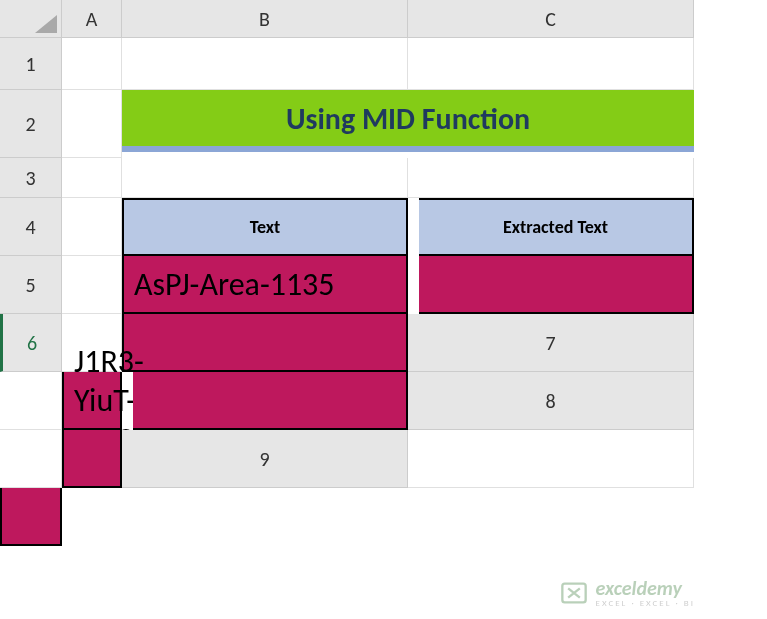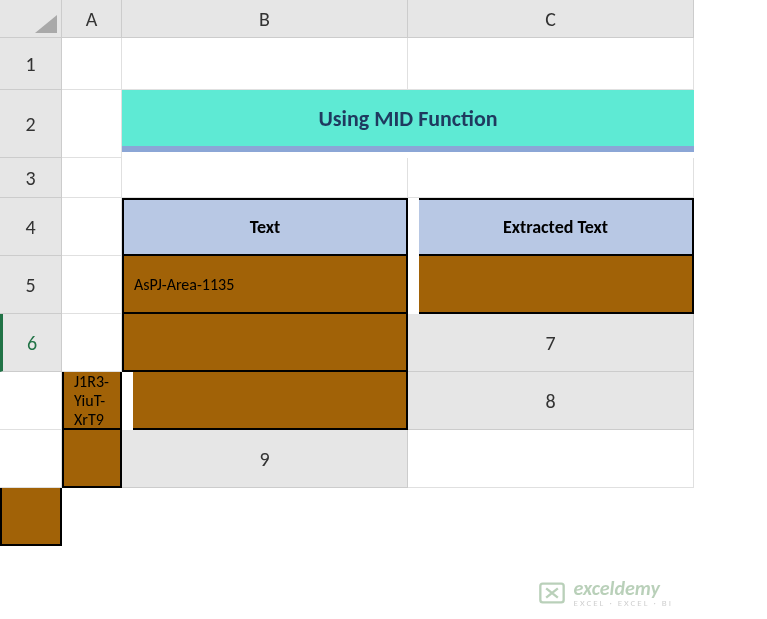--- a/index.html
+++ b/index.html
@@ -65,57 +65,57 @@
   .title-wrap {
     grid-column: 3 / span 2;
     grid-row: 3;
     display: flex;
     align-items: center;
     justify-content: center;
     position: relative;
     padding-bottom: 6px;
   }
   .title-inner {
-    background: #5eead4;
+    background: #84cc16;
     width: 100%;
     height: 100%;
     display: flex;
     align-items: center;
     justify-content: center;
-    font-size: 22px;
+    font-size: 30px;
     font-weight: bold;
     color: #1f3a5f;
     border-bottom: 6px solid #8ba6d6;
   }
   .hdr-cell {
     background: #b8c8e4;
     border: 2px solid #000000;
     display: flex;
     align-items: center;
     justify-content: center;
     font-size: 18px;
     font-weight: bold;
     color: #000000;
   }
   .data-cell {
-    background: #a16207;
+    background: #be185d;
     border: 2px solid #000000;
     display: flex;
     align-items: center;
     padding-left: 10px;
-    font-size: 16px;
+    font-size: 32px;
     color: #000000;
   }
   
   .hdr-cell + .hdr-cell,
   .data-cell + .data-cell { border-left: none; margin-left: 11px; }
   .row-collapse { border-top: none; }
   .watermark {
     position: absolute;
-    right: 94px;
+    right: 72px;
     bottom: 12px;
     display: flex;
     align-items: center;
     gap: 8px;
     opacity: 0.35;
     pointer-events: none;
   }
   .wm-icon {
     width: 28px; height: 28px;
     position: relative;

